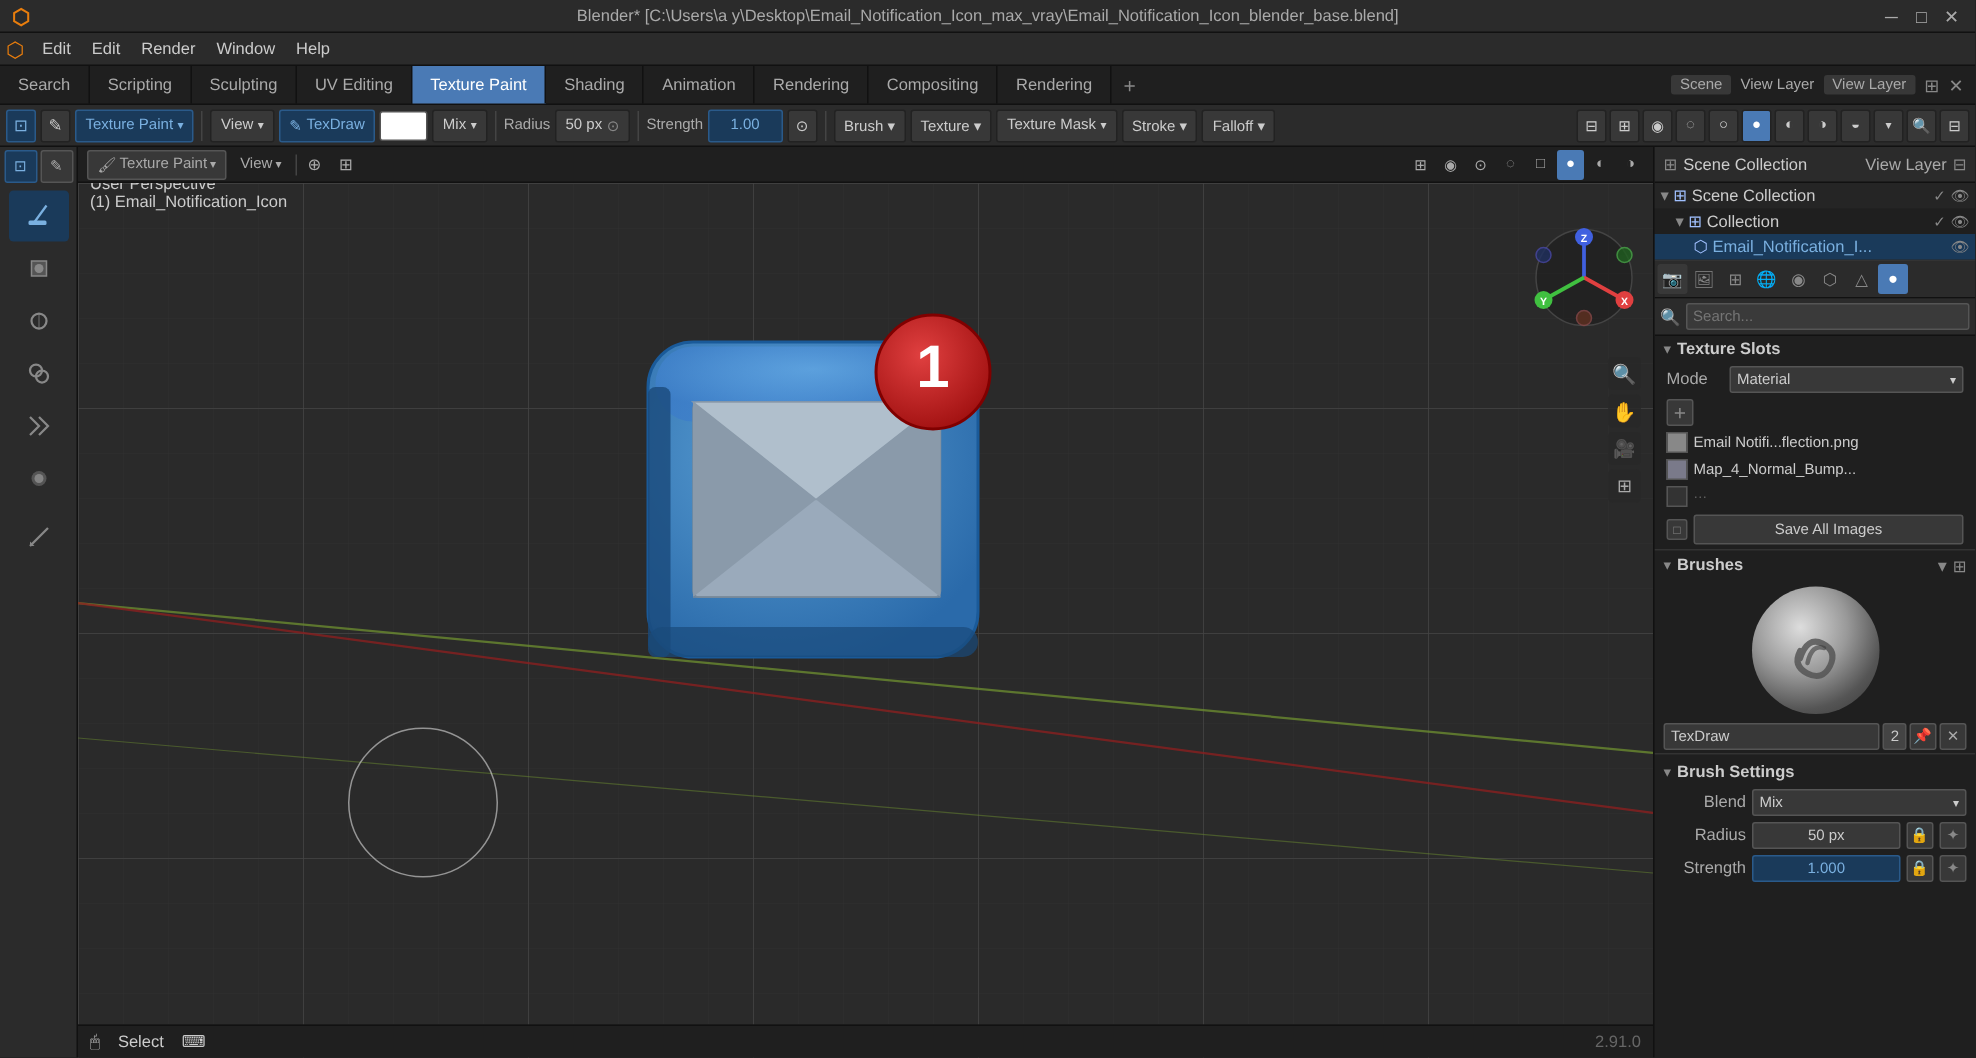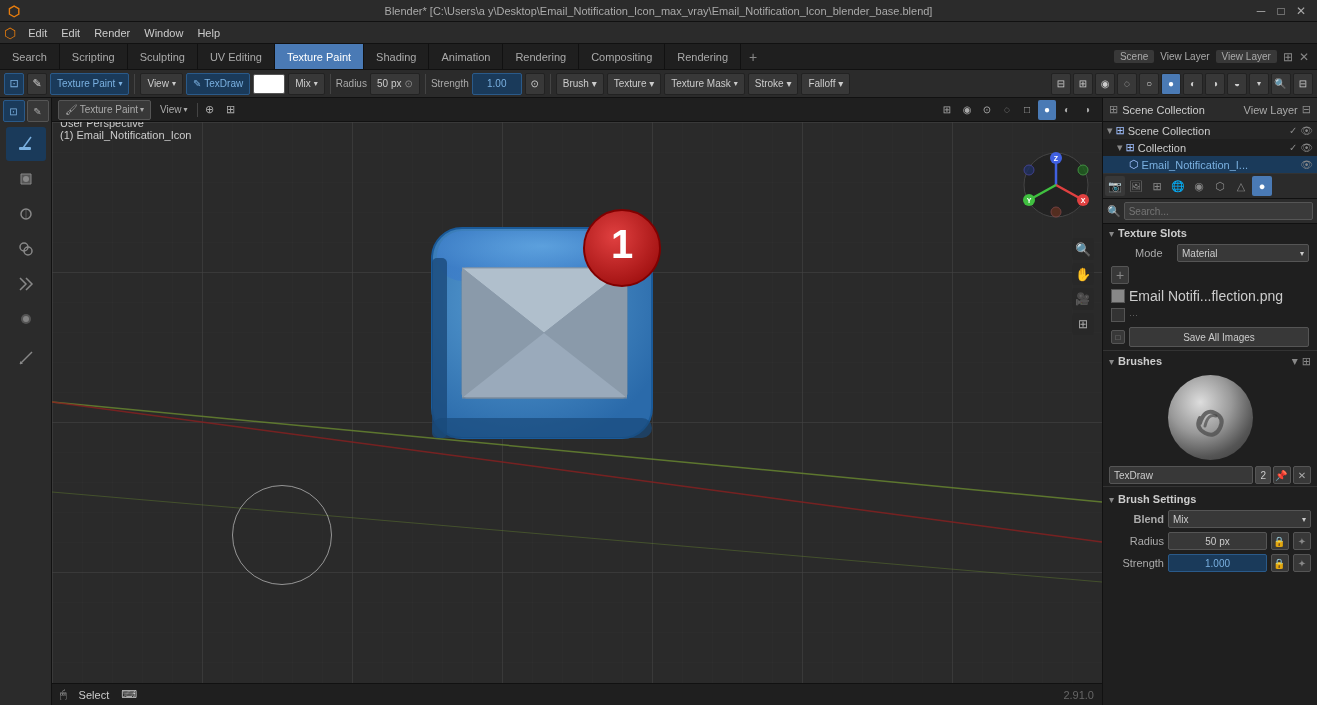--- a/index.html
+++ b/index.html
@@ -549,35 +549,39 @@
       <input style="flex: 1 1 0%; height: 18px; background: rgb(58, 58, 58); border: 1px solid rgb(85, 85, 85); color: rgb(204, 204, 204); font-size: 10px; padding: 0px 4px; border-radius: 2px;" placeholder="Search...">
     </div>
 
 
     <div style="border-bottom:1px solid #333;">
       <div style="display:flex;align-items:center;gap:4px;padding:3px 6px;cursor:pointer;">
         <span style="color:#888;font-size:10px;">▾</span>
         <span style="font-size:11px;color:#ccc;font-weight:bold;">Texture Slots</span>
       </div>
 
-      <div style="display:flex;align-items:center;gap:4px;padding:2px 8px;font-size:11px;margin-left:24px;">
+      <div style="display:flex;align-items:center;gap:4px;padding:2px 8px;font-size:11px;">
         <span style="color:#aaa;width:38px;">Mode</span>
         <div style="flex:1;height:18px;background:#383838;border:1px solid #555;color:#ccc;font-size:10px;padding:0 4px;border-radius:2px;cursor:pointer;display:flex;align-items:center;justify-content:space-between;">
           <span>Material</span>
           <span style="font-size:8px;">▾</span>
         </div>
       </div>
 
       <div style="display:flex;align-items:center;padding:2px 8px;gap:2px;">
         <div style="width:18px;height:18px;display:flex;align-items:center;justify-content:center;color:#888;cursor:pointer;font-size:14px;background:#383838;border:1px solid #555;border-radius:2px;">+</div>
       </div>
 
-      <div style="display:flex;align-items:center;gap:4px;padding:2px 8px;font-size:14px;color:#ccc;cursor:pointer;">
+      <div style="display:flex;align-items:center;gap:4px;padding:2px 8px;font-size:10px;color:#ccc;cursor:pointer;">
         <div style="width:14px;height:14px;background:#888;border:1px solid #555;flex-shrink:0;"></div>
         <span style="overflow:hidden;text-overflow:ellipsis;white-space:nowrap;">Email Notifi...flection.png</span>
+      </div>
+      <div style="display:flex;align-items:center;gap:4px;padding:2px 8px;font-size:10px;color:#ccc;cursor:pointer;">
+        <div style="width:14px;height:14px;background:#7a7a8a;border:1px solid #555;flex-shrink:0;"></div>
+        <span style="overflow:hidden;text-overflow:ellipsis;white-space:nowrap;">Map_4_Normal_Bump...</span>
       </div>
       <div style="display:flex;align-items:center;gap:4px;padding:2px 8px;font-size:10px;color:#888;cursor:pointer;">
         <div style="width:14px;height:14px;background:#333;border:1px solid #555;flex-shrink:0;"></div>
         <span style="font-size:9px;color:#666;">···</span>
       </div>
 
       <div style="display:flex;align-items:center;padding:3px 8px;gap:4px;">
         <div style="width:14px;height:14px;background:#383838;border:1px solid #555;border-radius:2px;display:flex;align-items:center;justify-content:center;cursor:pointer;font-size:8px;color:#888;">□</div>
         <div style="flex:1;height:20px;background:#383838;border:1px solid #555;color:#ccc;font-size:10px;cursor:pointer;border-radius:2px;display:flex;align-items:center;justify-content:center;">
           <span>Save All Images</span>
@@ -613,21 +617,21 @@
       </div>
     </div>
 
     <div style="padding:3px 0;">
       <div style="display:flex;align-items:center;gap:4px;padding:3px 6px;cursor:pointer;">
         <span style="color:#888;font-size:10px;">▾</span>
         <span style="font-size:11px;color:#ccc;font-weight:bold;">Brush Settings</span>
       </div>
 
       <div style="display:flex;align-items:center;gap:4px;padding:2px 6px;font-size:11px;">
-        <span style="color:#aaa;width:55px;text-align:right;flex-shrink:0;font-weight:bold;">Blend</span>
+        <span style="color:#aaa;width:55px;text-align:right;flex-shrink:0;">Blend</span>
         <div style="flex:1;height:18px;background:#383838;border:1px solid #555;color:#ccc;font-size:10px;padding:0 4px;border-radius:2px;cursor:pointer;display:flex;align-items:center;justify-content:space-between;">
           <span>Mix</span>
           <span style="font-size:8px;">▾</span>
         </div>
       </div>
 
       <div style="display:flex;align-items:center;gap:4px;padding:2px 6px;font-size:11px;">
         <span style="color:#aaa;width:55px;text-align:right;flex-shrink:0;">Radius</span>
         <div style="flex:1;height:18px;background:#383838;border:1px solid #555;color:#ccc;font-size:10px;padding:0 4px;border-radius:2px;display:flex;align-items:center;justify-content:center;cursor:pointer;">
           <span>50 px</span>

